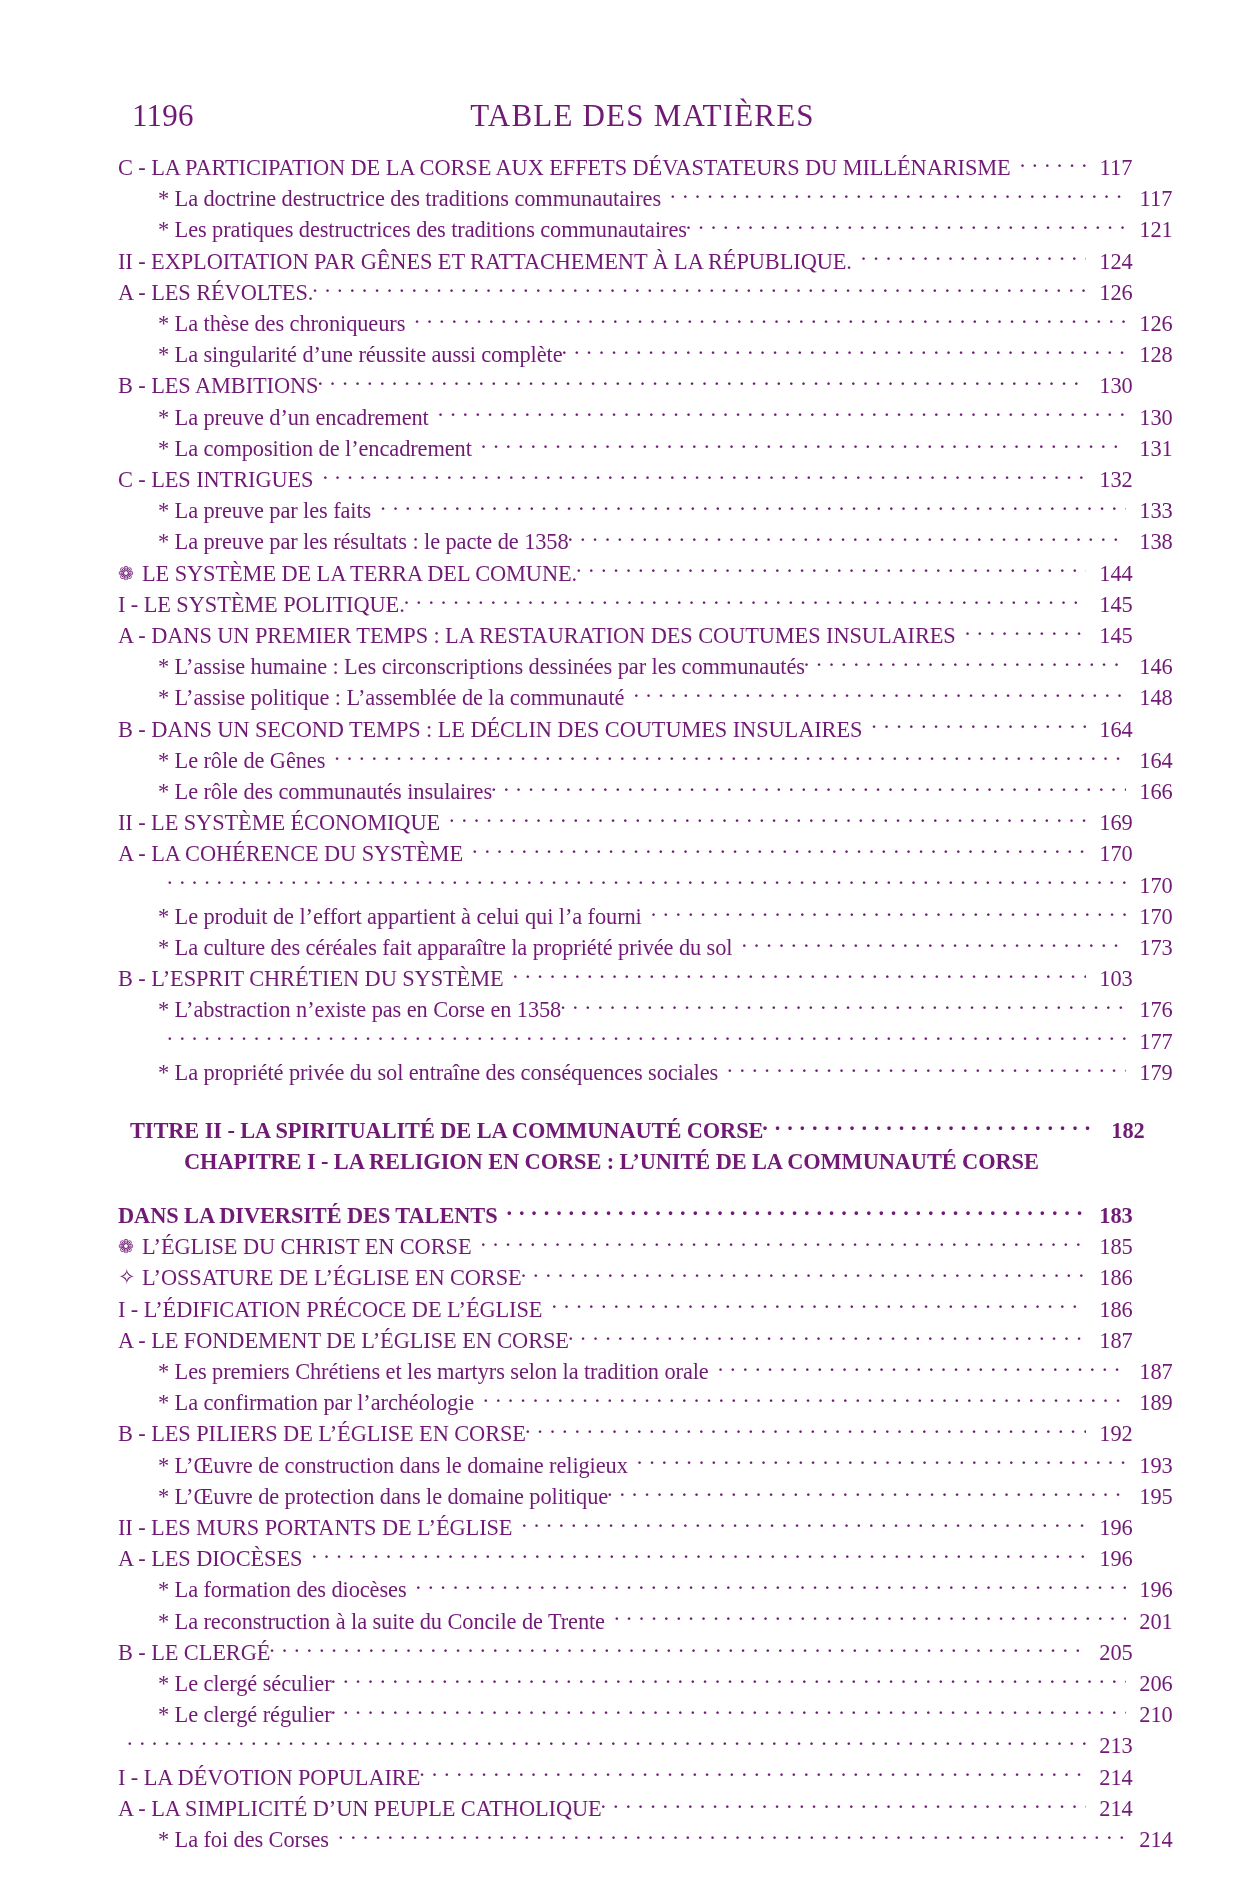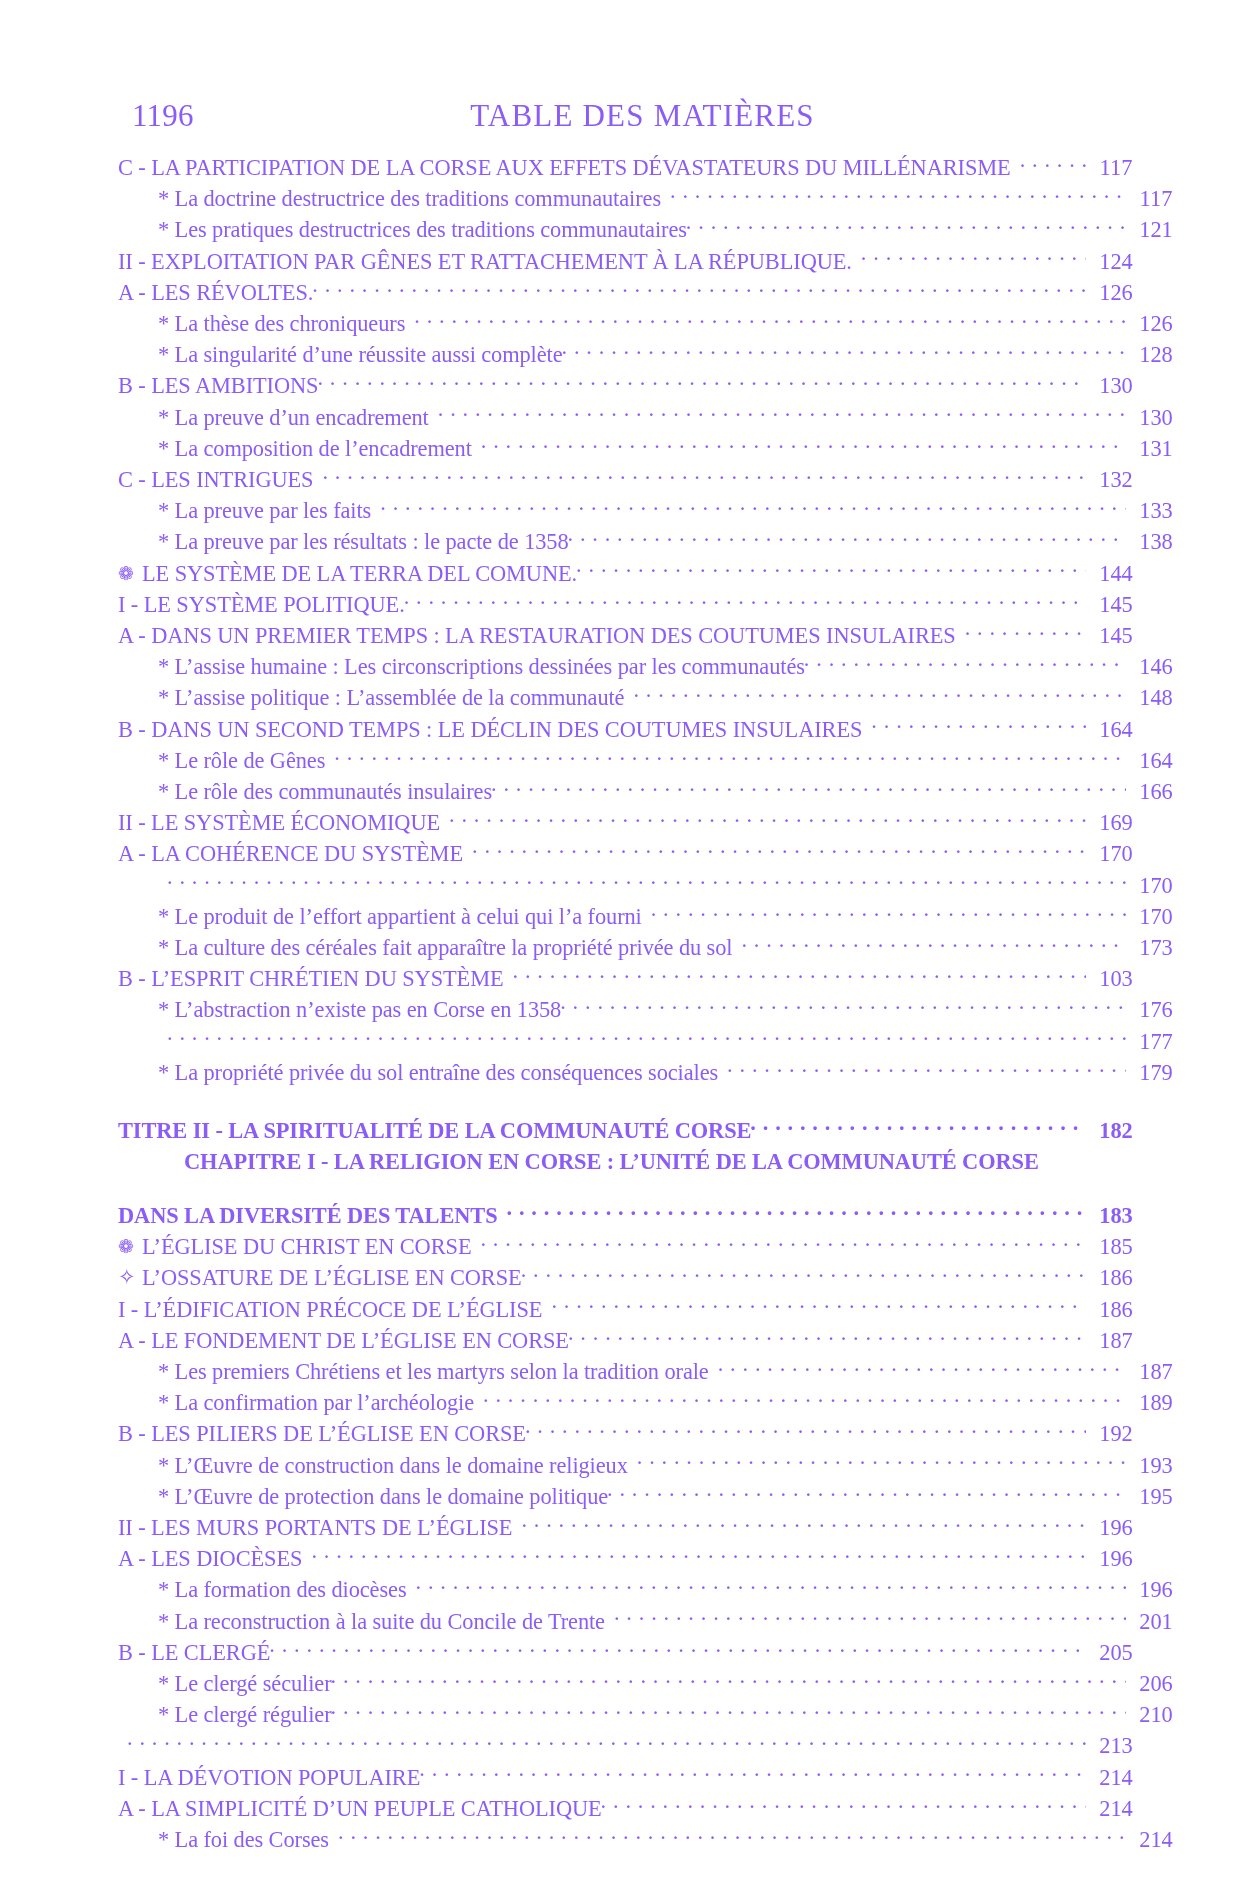--- a/index.html
+++ b/index.html
@@ -6,21 +6,21 @@
     margin: 0;
     padding: 0;
     background: #ffffff;
   }
   .page {
     position: relative;
     width: 1259px;
     height: 1889px;
     background: #ffffff;
     font-family: "Liberation Serif", "DejaVu Serif", serif;
-    color: #8b5cf6;
+    color: #701a75;
     box-sizing: border-box;
     overflow: hidden;
   }
 
   
   .running-head {
     position: absolute;
     top: 96px;
     left: 132px;
     right: 132px;
@@ -108,21 +108,21 @@
     display: inline-block;
     width: 24px;
     text-align: left;
     font-size: 19px;
     line-height: 1;
     position: relative;
     top: -1px;
   }
   .orn.diamond { font-size: 21px; }
 
-  .gap-before { margin-top: 27px; }
+  .gap-before { margin-top: 27px; margin-left: 12px; }
   .no-leader .leader::before { content: ""; }
 </style>
 </head>
 <body>
 
 <div class="page">
 
   <div class="running-head">
     <div class="folio">1196</div>
     <div class="head-title">TABLE DES MATIÈRES</div>

